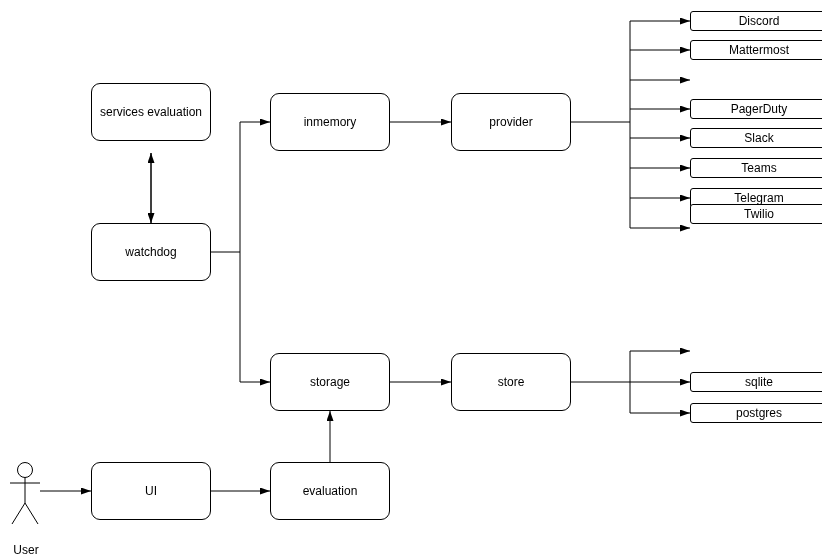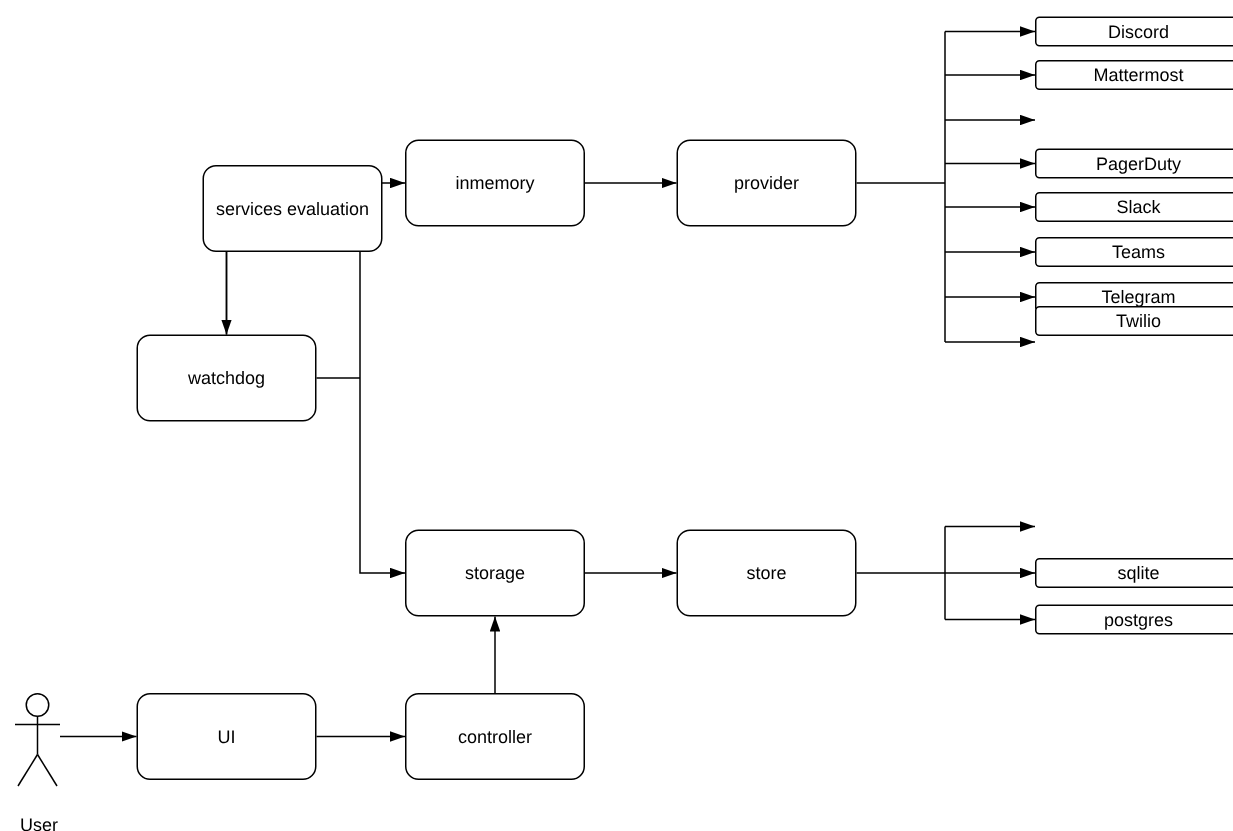--- a/index.html
+++ b/index.html
@@ -109,28 +109,28 @@
 
     <g>
       <circle cx="25" cy="470" r="7.5"></circle>
       <path d="M25,477.5 V503"></path>
       <path d="M10,483 H40"></path>
       <path d="M25,503 L12,524"></path>
       <path d="M25,503 L38,524"></path>
     </g>
   </svg>
 
-  <div class="node" style="left:91px; top:110px;margin-left:44px;">services evaluation</div>
+  <div class="node" style="left:91px; top:83px;">services evaluation</div>
   <div class="node" style="left:91px; top:223px;">watchdog</div>
   <div class="node" style="left:270px; top:93px;">inmemory</div>
   <div class="node" style="left:270px; top:353px;">storage</div>
   <div class="node" style="left:451px; top:93px;">provider</div>
   <div class="node" style="left:451px; top:353px;">store</div>
   <div class="node" style="left:91px; top:462px;">UI</div>
-  <div class="node" style="left:270px; top:462px;">controller</div>
+  <div class="node" style="left:270px; top:462px;">evaluation</div>
 
   <div class="item" style="left:690px; top:11px;">Discord</div>
   <div class="item" style="left:690px; top:40px;">Mattermost</div>
   <div class="item" style="left:690px; top:99px;">PagerDuty</div>
   <div class="item" style="left:690px; top:128px;">Slack</div>
   <div class="item" style="left:690px; top:188px;">Telegram</div>
   <div class="item" style="left:690px; top:158px;">Teams</div>
   <div class="item" style="left:690px; top:204px;">Twilio</div>
 
   <div class="item" style="left:690px; top:372px;">sqlite</div>

